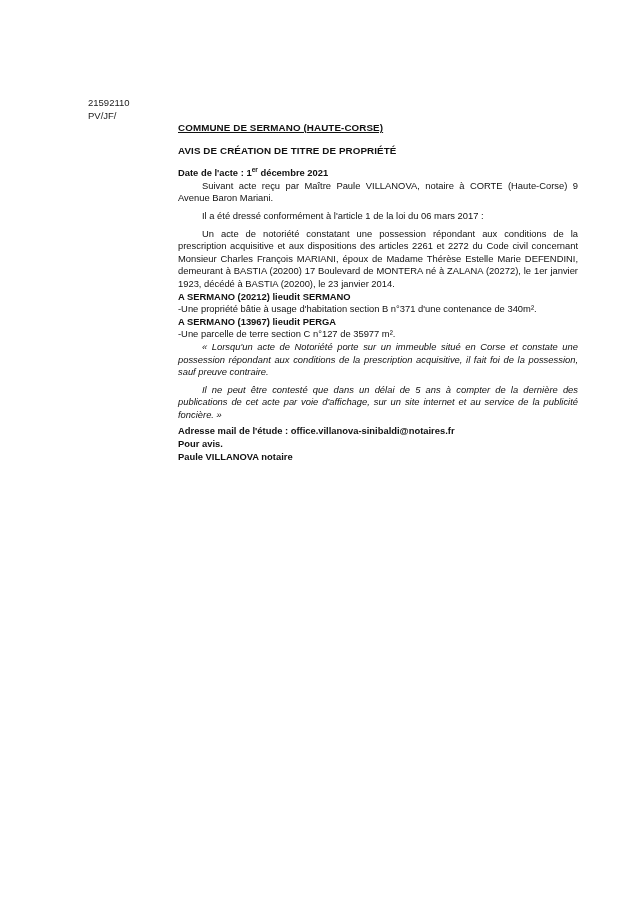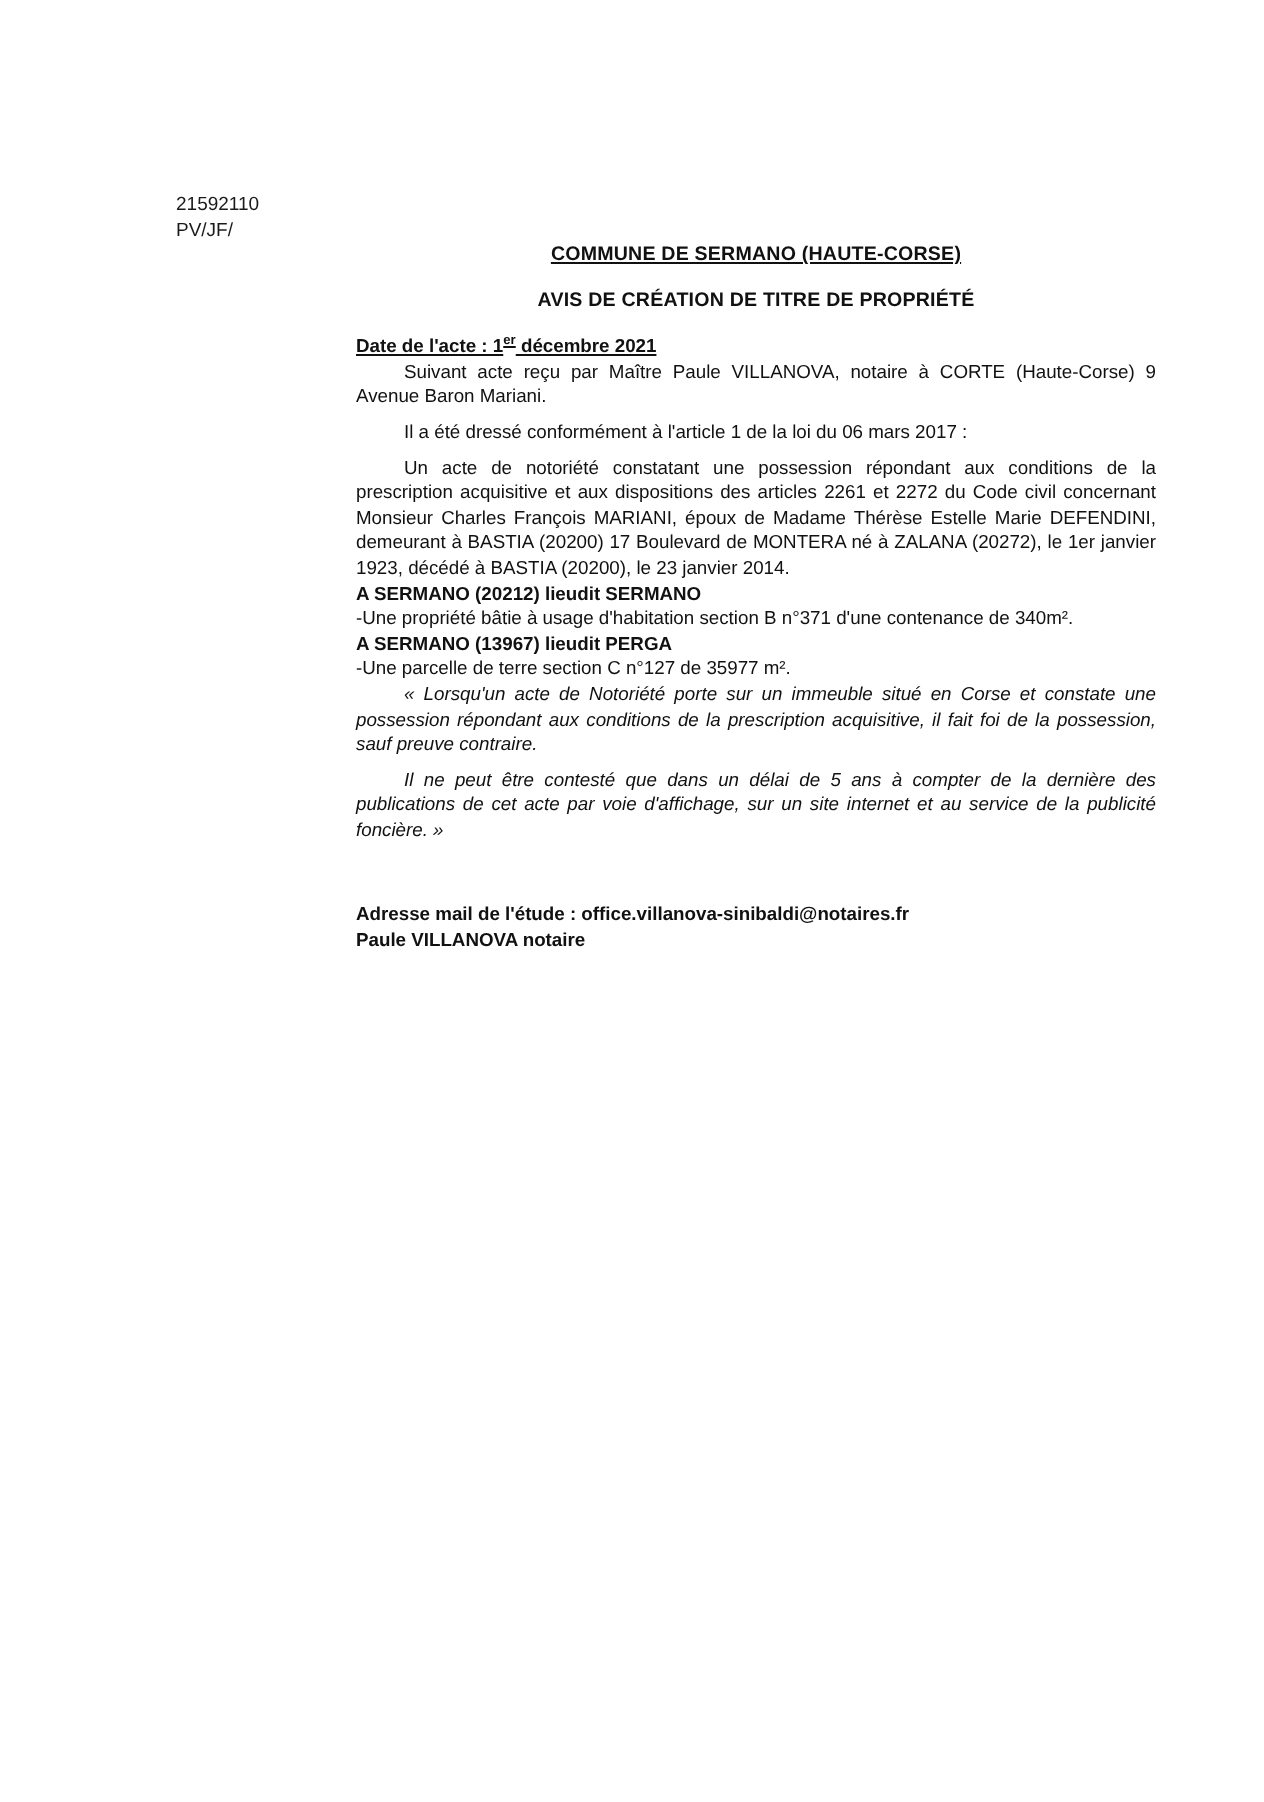--- a/index.html
+++ b/index.html
@@ -42,21 +42,21 @@
     position: absolute;
     left: 178px;
     top: 122px;
     width: 400px;
     font-size: 9.4px;
     line-height: 12.6px;
     color: #111111;
     text-align: justify;
   }
   .center {
-    text-align: center;
+    text-align: left;
   }
   .title-main {
     font-weight: bold;
     text-decoration: underline;
     font-size: 9.8px;
     letter-spacing: 0.1px;
   }
   .title-sub {
     font-weight: bold;
     font-size: 9.8px;
@@ -70,34 +70,33 @@
     text-indent: 24px;
   }
   .para.noindent {
     text-indent: 0;
   }
   .b {
     font-weight: bold;
   }
   .bu {
     font-weight: bold;
-    text-decoration: underline;
   }
   .sup {
     font-size: 6.6px;
     vertical-align: super;
     line-height: 0;
   }
   .quoted {
     font-style: italic;
     text-indent: 24px;
     margin: 0;
   }
   .contact-block {
-    margin-top: 30px;
+    margin-top: 4px;
     text-indent: 0;
   }
   .contact-block div {
     font-weight: bold;
     text-indent: 0;
   }
   .indent-line {
     text-indent: 24px;
   }
 </style>
@@ -143,18 +142,19 @@
 
 
       <p class="quoted">« Lorsqu'un acte de Notoriété porte sur un immeuble situé en Corse et constate une possession répondant aux conditions de la prescription acquisitive, il fait foi de la possession, sauf preuve contraire.</p>
 
       <div class="spacer-xs"></div>
 
       <p class="quoted">Il ne peut être contesté que dans un délai de 5 ans à compter de la dernière des publications de cet acte par voie d'affichage, sur un site internet et au service de la publicité foncière. »</p>
 
       <div class="contact-block">
         <div class="indent-line">Adresse mail de l'étude : office.villanova-sinibaldi@notaires.fr</div>
+        <div class="indent-line">Pour avis.</div>
         <div class="indent-line">Paule VILLANOVA notaire</div>
       </div>
 
     </div>
   </div>
 </div>
 
 </body></html>

